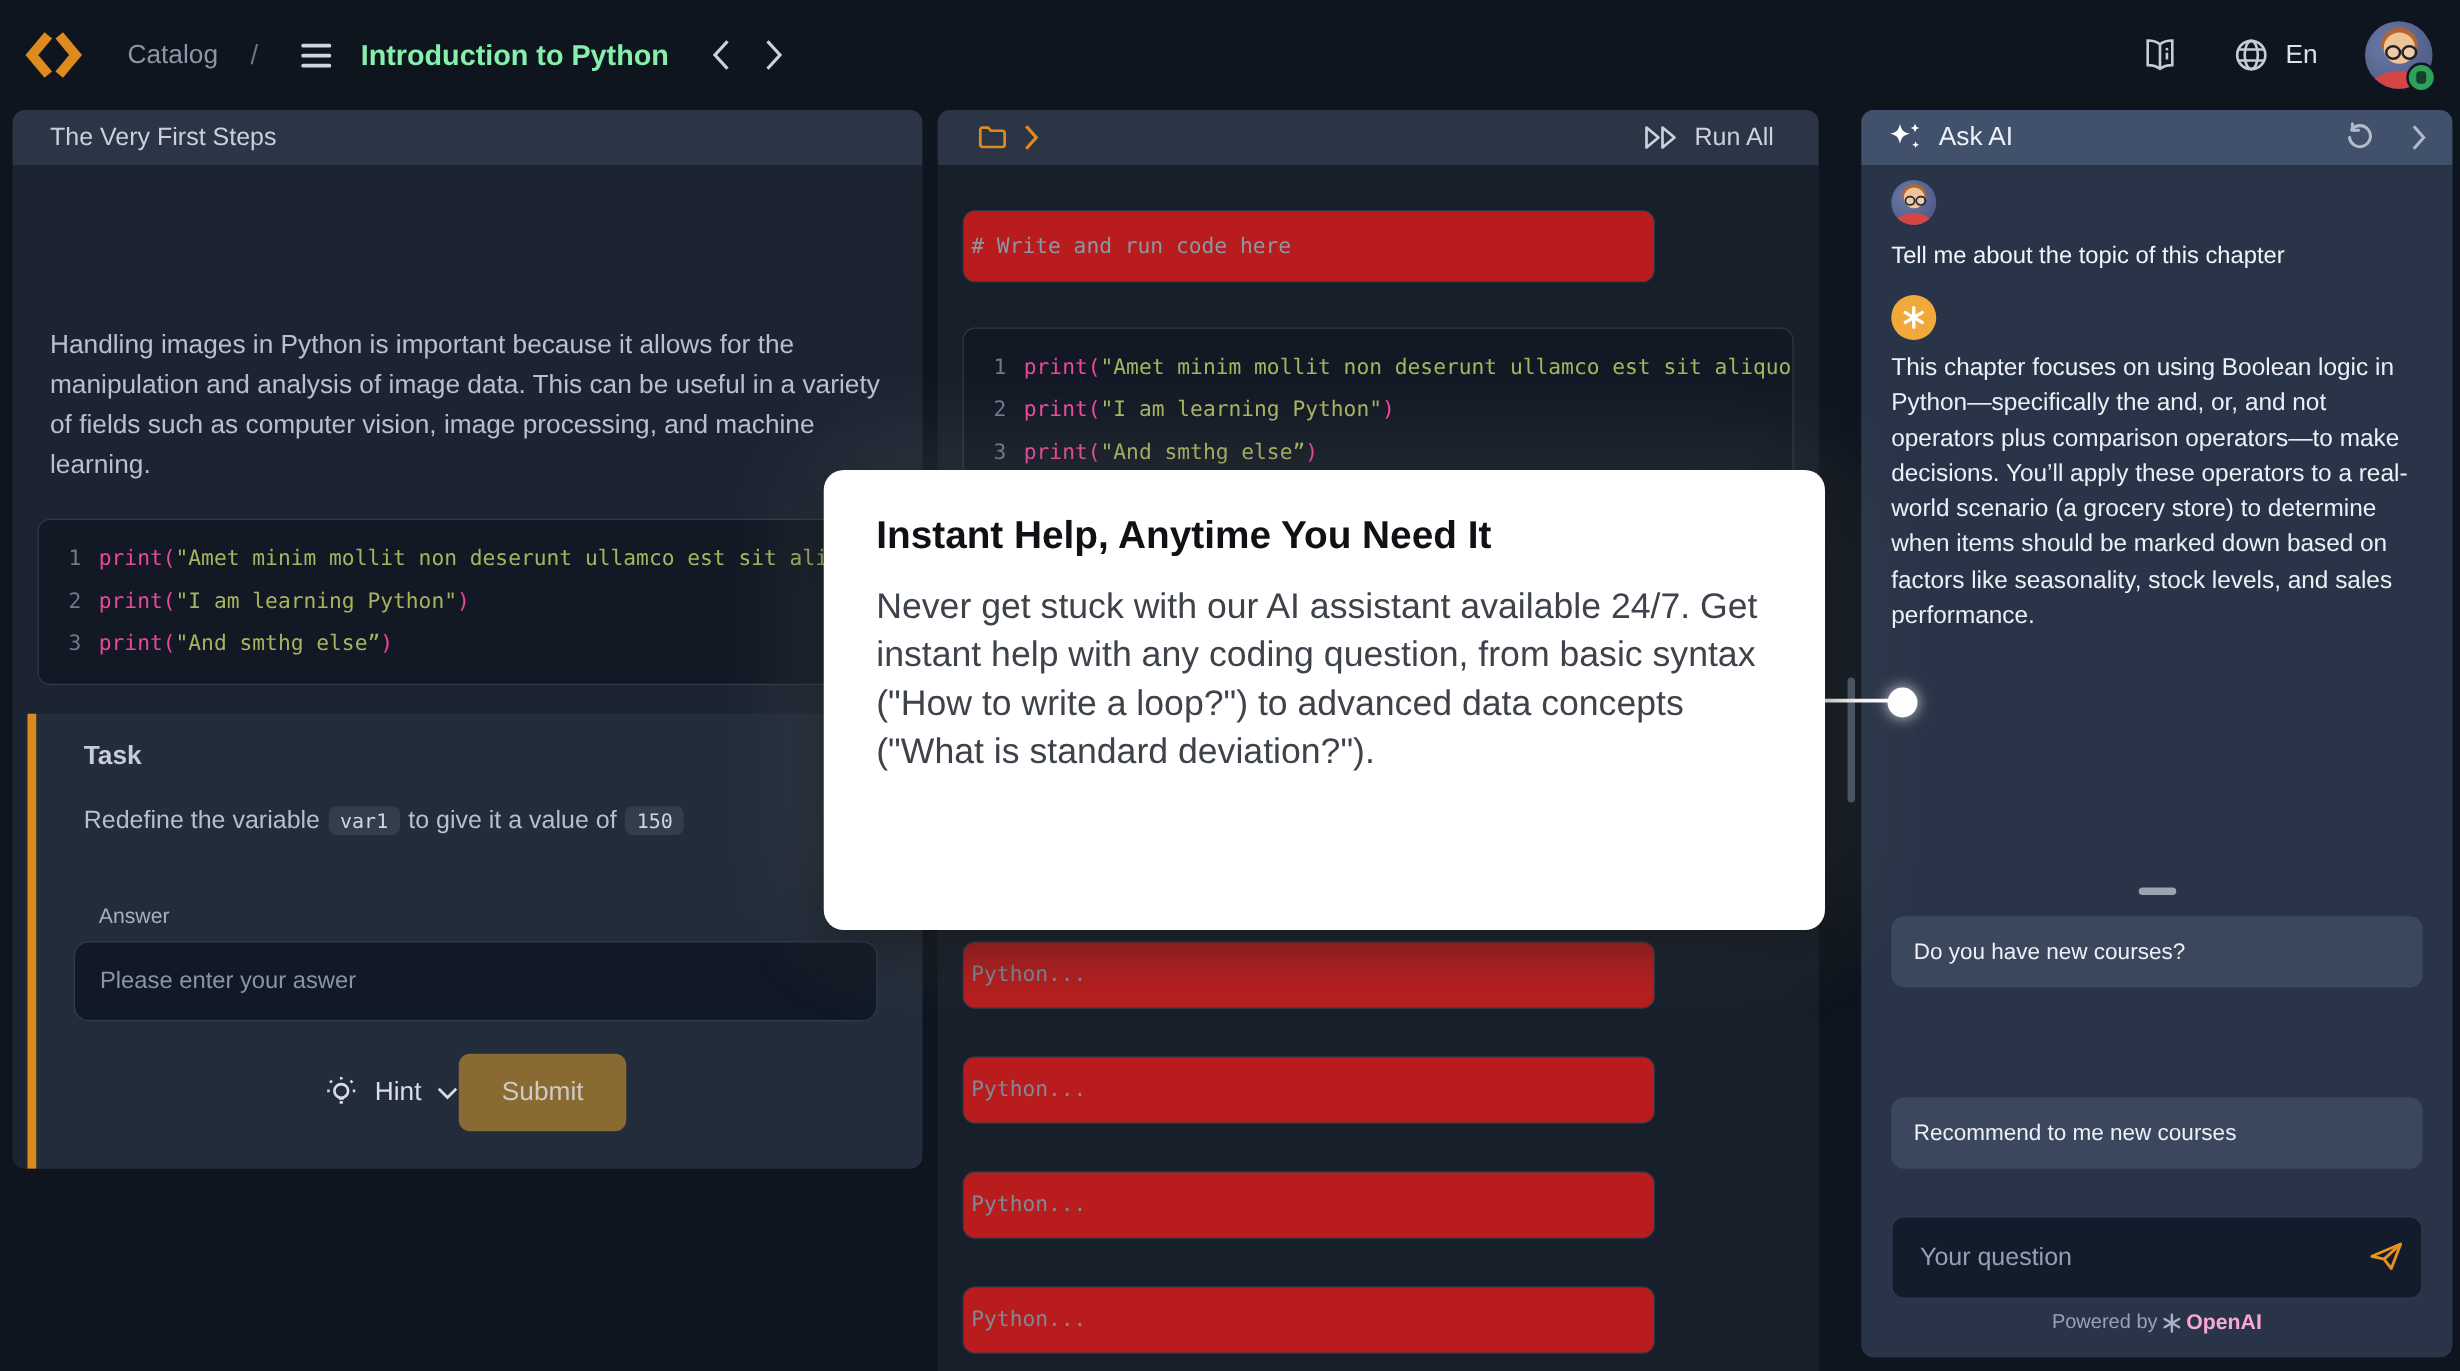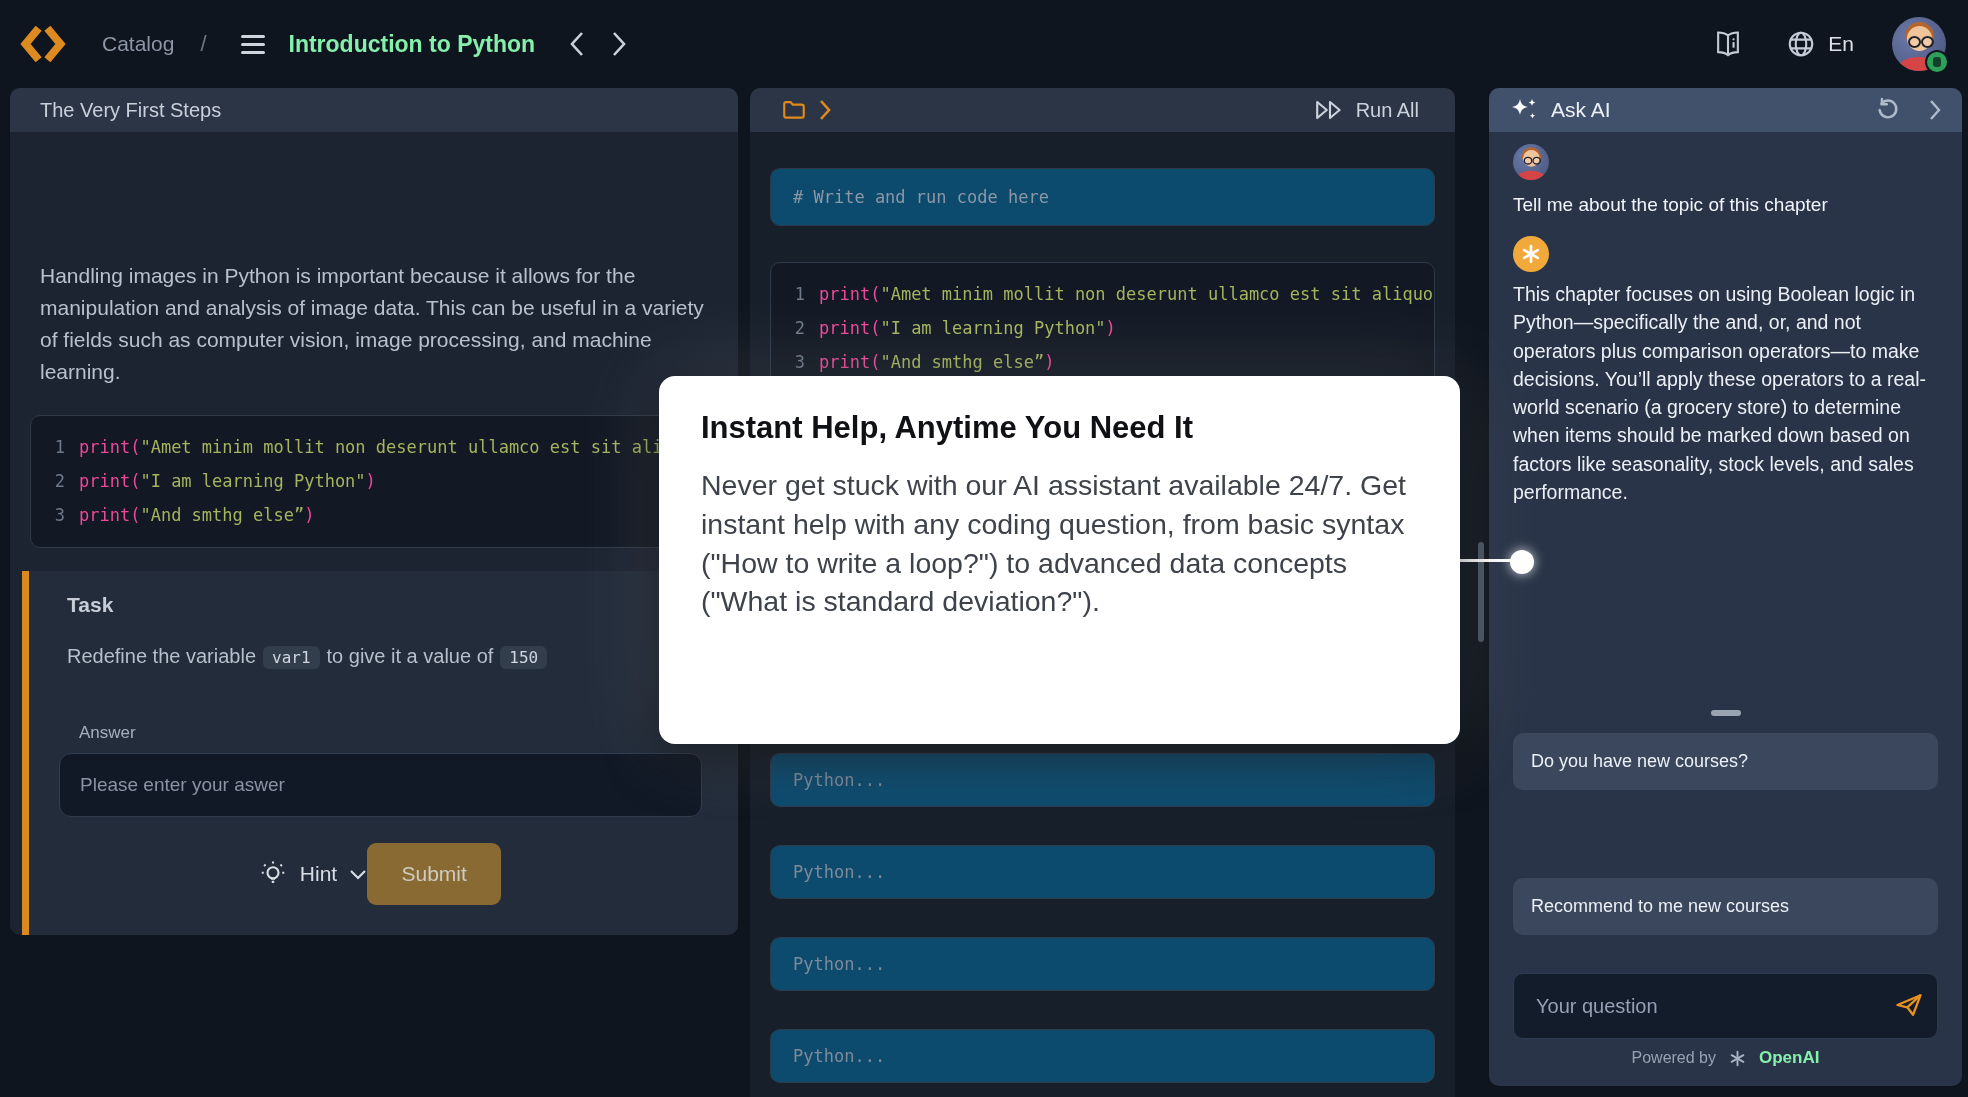--- a/index.html
+++ b/index.html
@@ -69,22 +69,22 @@
   .ans-input::placeholder{color:#8A94A4;}
   .task-footer{position:absolute;left:38px;right:46px;top:272px;height:62px;display:flex;align-items:center;justify-content:center;}
   .hint-btn{display:flex;align-items:center;gap:12px;font-size:21px;color:#D9DEE6;cursor:pointer;background:none;border:none;padding:0;font-family:inherit;}
   .submit-btn{width:134px;height:62px;background:#8A6A33;border:none;border-radius:9px;
               font-size:21px;color:#CDCBC2;font-family:inherit;cursor:pointer;}
 
   
   #midp{left:750px;top:88px;width:705px;height:1009px;background:#171F2B;border-radius:10px 10px 0 0;}
   #midp .phead{padding:0 30px;}
   .runall{margin-left:auto;display:flex;align-items:center;gap:10px;font-size:20px;color:#CBD2DC;cursor:pointer;background:none;border:none;font-family:inherit;}
-  .ed-input{position:absolute;left:20px;width:665px;background:#0c4a6e;border:1.5px solid #2E3A49;border-radius:10px;
-            box-sizing:border-box;padding:0 22px;font-family:"DejaVu Sans Mono",monospace;font-size:17px;color:#C7CEDA;}
+  .ed-input{position:absolute;left:20px;width:554px;background:#b91c1c;border:1.5px solid #2E3A49;border-radius:10px;
+            box-sizing:border-box;padding:0 6px;font-family:"DejaVu Sans Mono",monospace;font-size:17px;color:#C7CEDA;}
   .ed-input::placeholder{color:#8D97A4;}
   #ed-comment{top:80px;height:58px;}
   #ed-code{left:20px;top:174px;width:665px;height:420px;}
   .pybox::placeholder{color:#7E8A98;}
   .py0{top:665px;height:54px;} .py1{top:757px;height:54px;} .py2{top:849px;height:54px;} .py3{top:941px;height:54px;}
 
   .scrollthumb{position:absolute;left:1478px;top:542px;width:6px;height:100px;border-radius:3px;background:#4A5564;}
 
   
   #aip{left:1489px;top:88px;width:473px;height:998px;background:#293448;}
@@ -97,23 +97,23 @@
   .ai-text{position:absolute;left:24px;width:425px;top:192px;font-size:19.5px;line-height:1.45;color:#ECF0F6;}
   .handle{position:absolute;left:50%;top:622px;width:30px;height:6px;margin-left:-15px;border-radius:3px;background:#9AA3B2;cursor:grab;}
   .pill{position:absolute;left:24px;width:425px;height:57px;background:#3A475D;border-radius:10px;box-sizing:border-box;
         display:flex;align-items:center;padding:0 18px;font-size:18px;color:#ECF0F6;cursor:pointer;}
   .pill0{top:645px;} .pill1{top:718px;} .pill2{top:790px;}
   .q-wrap{position:absolute;left:24px;top:885px;width:425px;height:66px;}
   .q-input{width:100%;height:100%;background:#131C2B;border:1.5px solid #2E3A52;border-radius:10px;box-sizing:border-box;
            padding:0 56px 0 22px;font-size:20px;color:#DCE2EC;font-family:inherit;}
   .q-input::placeholder{color:#94A0B3;}
   .send{position:absolute;right:14px;top:19px;background:none;border:none;padding:0;cursor:pointer;}
-  .powered{position:absolute;left:0;right:0;top:960px;display:flex;align-items:center;justify-content:center;gap:12px;
+  .powered{position:absolute;left:0;right:0;top:960px;display:flex;align-items:center;justify-content:center;gap:2px;
            font-size:16px;color:#97A2B5;}
-  .powered b{font-size:17px;color:#86efac;}
+  .powered b{font-size:17px;color:#f9a8d4;}
 
   
   .tipline{position:absolute;left:1458px;top:559px;width:54px;height:3px;background:#FFF;z-index:49;}
   .tipdot{position:absolute;left:1510px;top:550px;width:24px;height:24px;border-radius:50%;background:#FFF;
           box-shadow:0 0 12px rgba(255,255,255,.8);z-index:49;}
   .tooltip{position:absolute;left:659px;top:376px;width:801px;height:368px;background:#FFF;border-radius:16px;
            box-sizing:border-box;padding:30px 42px;z-index:50;
            box-shadow:0 14px 50px rgba(0,0,0,.5),0 0 90px rgba(255,255,255,.16);}
   .tooltip h2{margin:4px 0 0;font-size:31px;color:#0F1115;}
   .tooltip p{margin:20px 0 0;font-size:28.5px;line-height:1.36;color:#3E434B;width:710px;}

